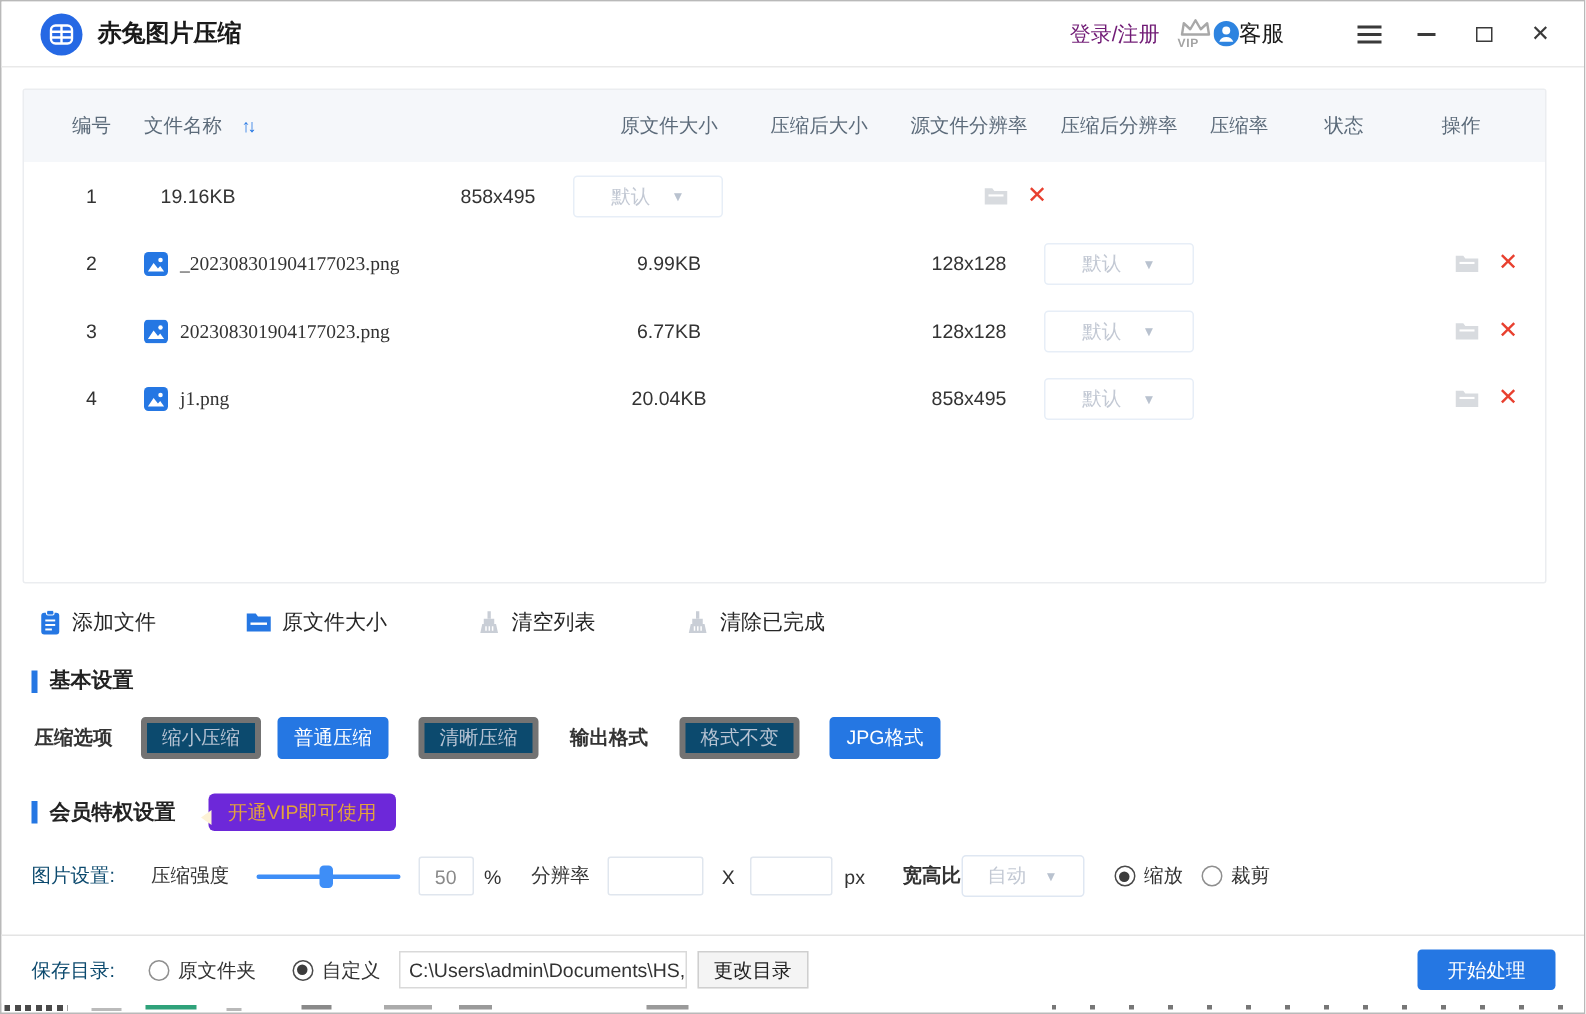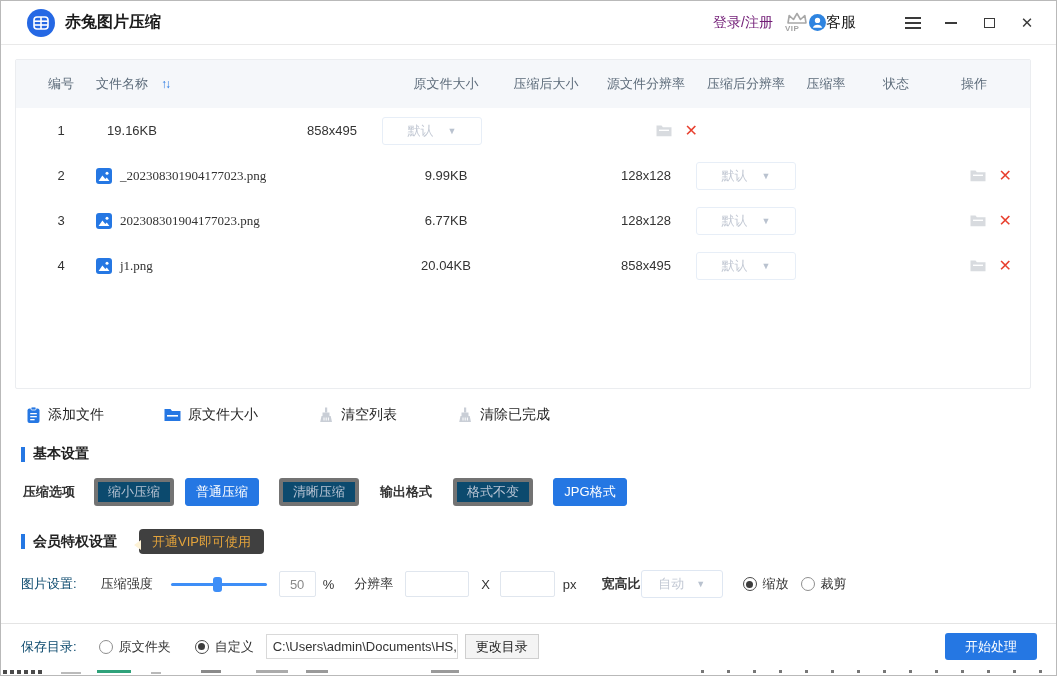--- a/index.html
+++ b/index.html
@@ -63,21 +63,21 @@
 
   .opt-row { display:flex; align-items:center; margin:15px 0 0 22px; }
   .opt-label { font-size:13px; font-weight:700; color:#333; }
   .btn { height:28px; border-radius:3px; font-size:13px; display:flex; align-items:center;
          justify-content:center; cursor:pointer; }
   .btn-ghost { border:4px solid #737373; background:#0c4a6e; color:#b7c3d3; }
   .btn-primary { background:#2577e3; color:#fff; border:1px solid #2577e3; }
   .w80{width:80px;} .w74{width:74px;}
 
   .vip-head { display:flex; align-items:center; margin:23px 0 0 20px; }
-  .vip-badge { position:relative; margin-left:22px; background:#404040; color:#e3a33b;
+  .vip-badge { position:relative; margin-left:22px; background:#6d28d9; color:#e3a33b;
                font-size:13px; height:25px; display:flex; align-items:center;
                padding:0 13px; border-radius:4px; }
   .vip-badge::before { content:""; position:absolute; left:-5px; bottom:4px;
                border-top:5px solid transparent; border-bottom:5px solid transparent;
                border-right:7px solid #fdf2d6; }
 
   .pic-row { display:flex; align-items:center; margin:16px 0 0 20px; font-size:13px; }
   .lbl-dim { color:#0c4a6e; }
   .lbl-dark { color:#333; }
   .slider { position:relative; width:96px; height:3px; background:#3e8ef7; border-radius:2px;

